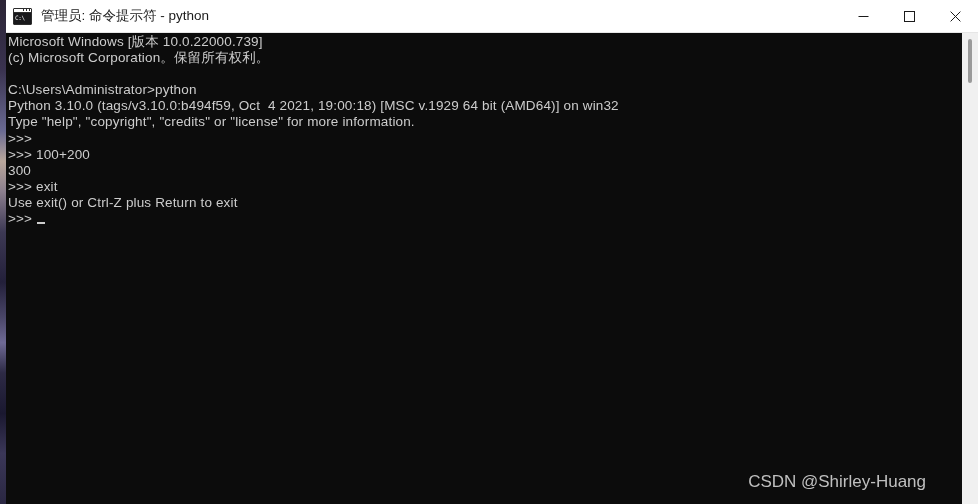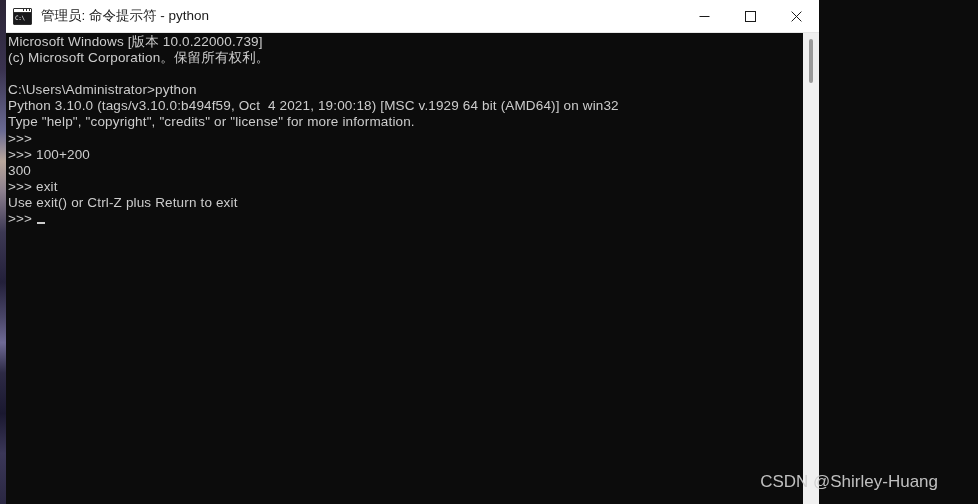--- a/index.html
+++ b/index.html
@@ -36,21 +36,21 @@
         #1a1830 82%,
         #3b3758 90%,
         #2a2742 100%);
     z-index: 1;
   }
 
   
   .window {
     position: absolute;
     left: 6px; top: 0;
-    width: 813px; height: 504px;
+    width: 972px; height: 504px;
     z-index: 2;
     display: flex;
     flex-direction: column;
   }
 
   
   .titlebar {
     height: 32px;
     background: #ffffff;
     display: flex;
@@ -171,21 +171,21 @@
     width: 4px;
     top: 6px;
     height: 44px;
     background: #9a9a9a;
     border-radius: 2px;
   }
 
   
   .watermark {
     position: absolute;
-    right: 40px;
+    right: 52px;
     bottom: 12px;
     color: #cfcfcf;
     font-family: "Liberation Sans", sans-serif;
     font-size: 17px;
     opacity: 0.92;
     z-index: 5;
     white-space: nowrap;
   }
 </style>
 </head>

